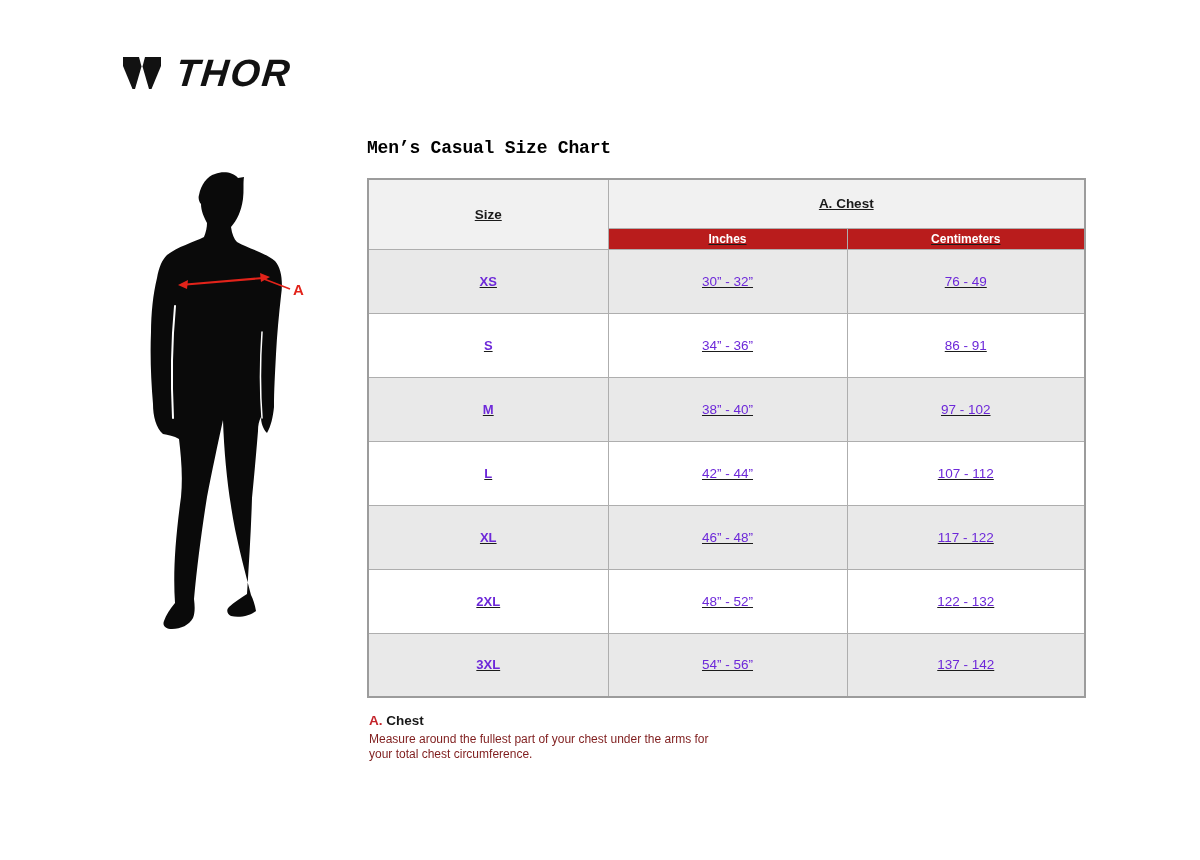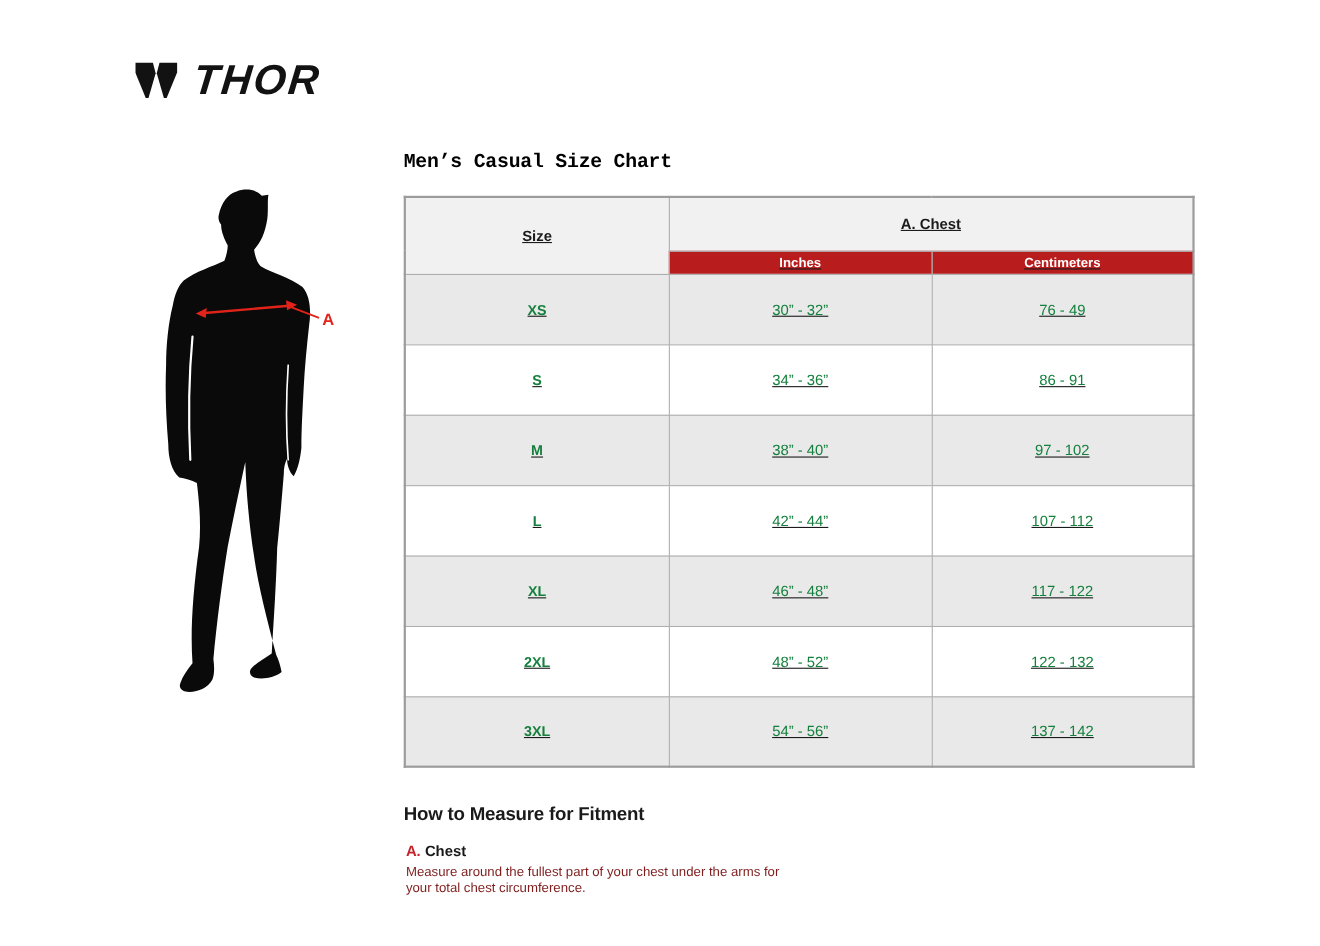--- a/index.html
+++ b/index.html
@@ -22,21 +22,21 @@
 
   
   .content { position: absolute; left: 367px; top: 136px; width: 717px; }
   .chart-title { font-size: 18px; line-height: 24px; font-weight: bold; color: #000000; margin-bottom: 18px; letter-spacing: -0.2px; font-family: Liberation Mono, monospace; }
 
   table.size-chart { border-collapse: collapse; table-layout: fixed; width: 717px; border: 2px solid #9c9c9c; text-decoration: underline; }
   table.size-chart th, table.size-chart td { border: 1px solid #aeaeae; text-align: center; vertical-align: middle; }
   .col-size { width: 240px; } .col-in { width: 239px; } .col-cm { width: 238px; }
   th.head-main { background: #f1f1f1; height: 49px; font-size: 13.5px; font-weight: bold; color: #1a1a1a; }
   th.head-sub  { background: #b91c1c; color: #ffffff; height: 21px; font-size: 12px; font-weight: bold; }
-  td { height: 64px; font-size: 13.5px; color: #15803d; }
+  td { height: 64px; font-size: 13.5px; color: #6d28d9; }
   td.cell-size { font-weight: bold; font-size: 13px; }
   tr.alt td { background: #e9e9e9; }
   tr.plain td { background: #ffffff; }
 
   .measure-heading { margin-top: 31px; font-size: 17px; line-height: 22px; font-weight: bold; color: #1a1a1a; letter-spacing: -0.2px; }
   .measure-item { margin-top: 15px; margin-left: 2px; }
   .measure-item-title { font-size: 13.5px; font-weight: bold; line-height: 16px; color: #181818; }
   .letter-red { color: #c4242b; }
   .measure-desc { margin-top: 3px; font-size: 12px; line-height: 15px; color: #7f1d1d; max-width: 356px; }
 
@@ -160,21 +160,20 @@
       <td>122 - 132</td>
     </tr>
     <tr class="alt">
       <td class="cell-size">3XL</td>
       <td>54” - 56”</td>
       <td>137 - 142</td>
     </tr>
   </tbody>
     </table>
 
-  <div class="measure-heading">How to Measure for Fitment</div>
 
   <div class="measure-item">
     <div class="measure-item-title">
       <span class="letter-red">A.</span>
       <span>Chest</span>
     </div>
     <div class="measure-desc">Measure around the fullest part of your chest under the arms for your total chest circumference.</div>
   </div>
 
 </div>

